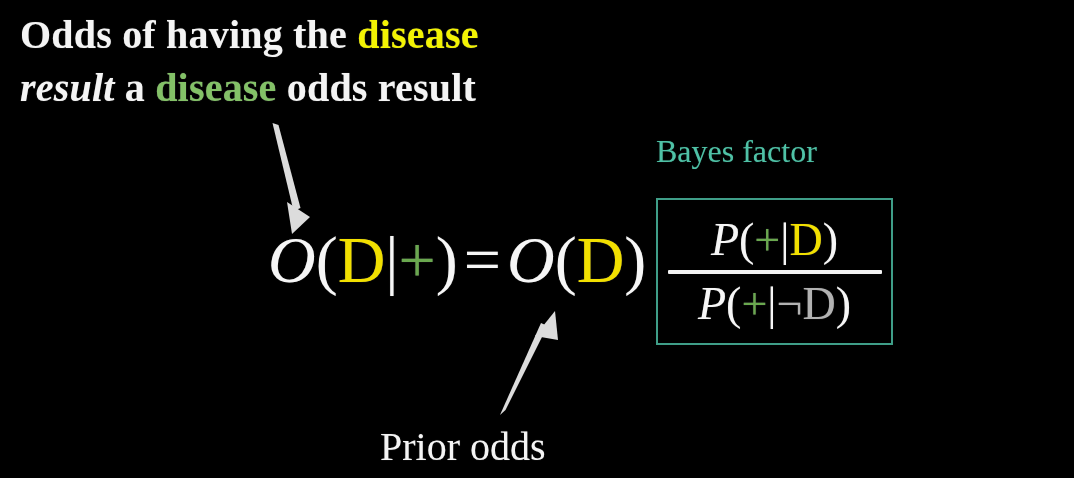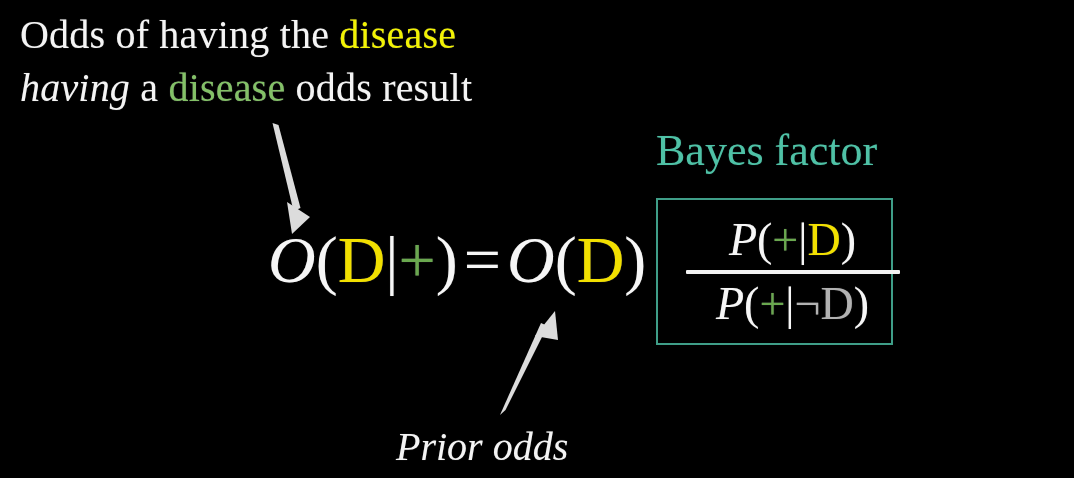--- a/index.html
+++ b/index.html
@@ -27,21 +27,21 @@
     position: absolute;
     left: 20px;
     top: 8px;
     font-size: 40px;
     line-height: 53px;
     letter-spacing: 0.2px;
     white-space: nowrap;
     color: #f4f4f4;
     text-shadow: 0 0 1px rgba(255,255,255,0.35);
   }
-  .headline .ln { display: block; }
+  .headline .ln { display: block; font-weight: bold; }
   .kw-disease  { color: #f2f203; }
   .kw-positive { color: #83c167; }
   .it { font-style: italic; }
 
   
   .equation {
     position: absolute;
     left: 268px;
     top: 228px;
     font-size: 66px;
@@ -56,21 +56,21 @@
   .gy   { color: #b2b2b2; font-style: normal; }
   .paren { font-style: normal; }
   .eqsign { font-style: normal; padding: 0 6px; }
   .bar-gap { letter-spacing: 0px; }
 
   
   .bayes-label {
     position: absolute;
     left: 656px;
     top: 130px;
-    font-size: 44px;
+    font-size: 32px;
     line-height: 42px;
     color: #4fc1a6;
     white-space: nowrap;
     text-shadow: 0 0 1px rgba(79,193,166,0.4);
   }
 
   
   .bayes-box {
     position: absolute;
     left: 656px;
@@ -83,67 +83,65 @@
   .fraction {
     position: absolute;
     left: 0;
     top: 0;
     width: 100%;
     height: 100%;
     display: flex;
     flex-direction: column;
     align-items: center;
     justify-content: center;
-    margin-left: 18px;
   }
   .frac-num, .frac-den {
     font-size: 46px;
     line-height: 56px;
     white-space: nowrap;
     color: #f6f6f6;
     text-shadow: 0 0 1px rgba(255,255,255,0.3);
   }
   .frac-num { margin-bottom: 2px; }
   .frac-den { margin-top: 2px; }
   .frac-rule {
     width: 214px;
     height: 4px;
     background: #f2f2f2;
     border-radius: 1px;
   }
 
   
   .prior-label {
     position: absolute;
-    left: 396px;
+    left: 380px;
     top: 424px;
     font-size: 40px;
     line-height: 46px;
     white-space: nowrap;
     color: #f4f4f4;
     text-shadow: 0 0 1px rgba(255,255,255,0.3);
-    font-style: italic;
   }
 
   
   .arrow-svg {
     position: absolute;
     pointer-events: none;
   }
   #arrow-top  { left: 250px; top: 112px; }
   #arrow-bot  { left: 480px; top: 298px; }
 </style>
 </head>
 <body>
 
 <div id="stage">
 
   <div class="headline">
     <span class="ln"><span>Odds of having the </span><span class="kw-disease">disease</span></span>
-    <span class="ln"><span class="it">having</span><span> a </span><span class="kw-positive">disease</span><span> odds result</span></span>
+    <span class="ln"><span class="it">result</span><span> a </span><span class="kw-positive">disease</span><span> odds result</span></span>
   </div>
 
   <svg class="arrow-svg" id="arrow-top" width="80" height="130" viewBox="0 0 80 130">
     <g fill="#dcdcdc" stroke="none">
       <polygon points="22.5,11 28.5,13 50.5,96 43.5,99"></polygon>
       <polygon points="37,90 60,105 42,122"></polygon>
     </g>
   </svg>
 
   <div class="equation">

